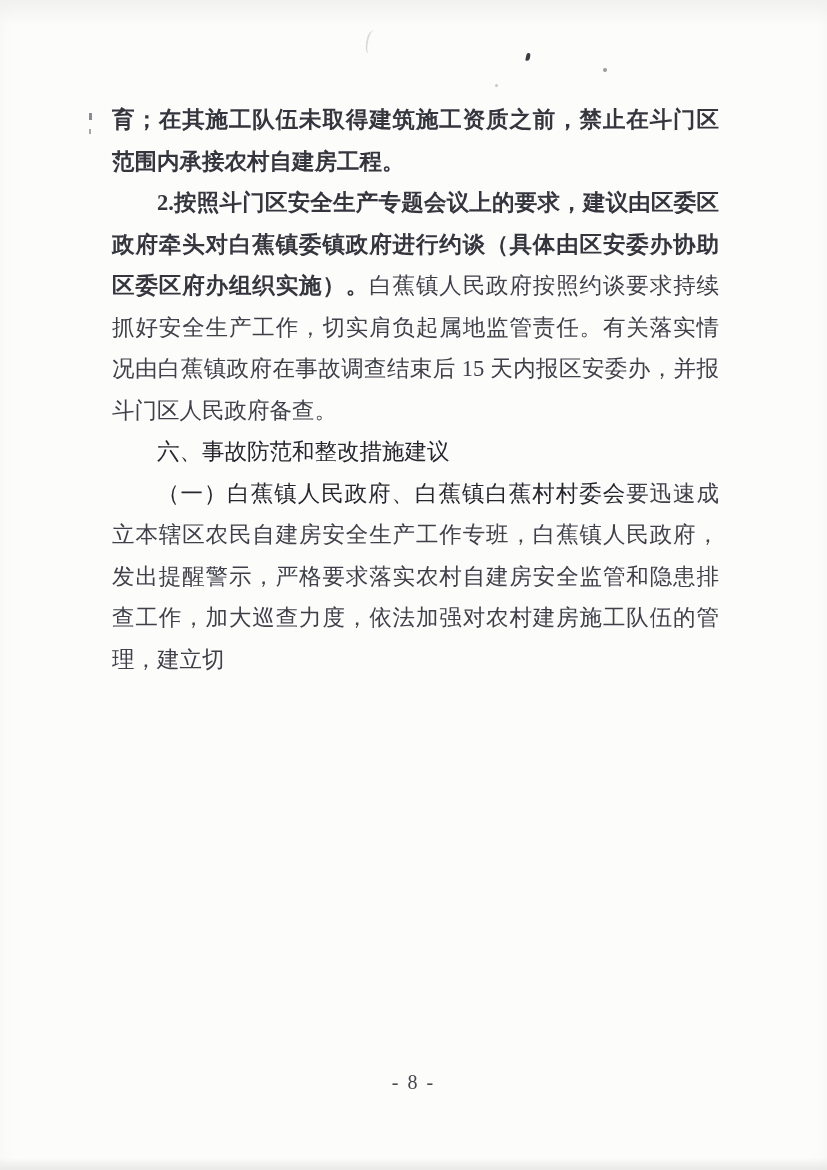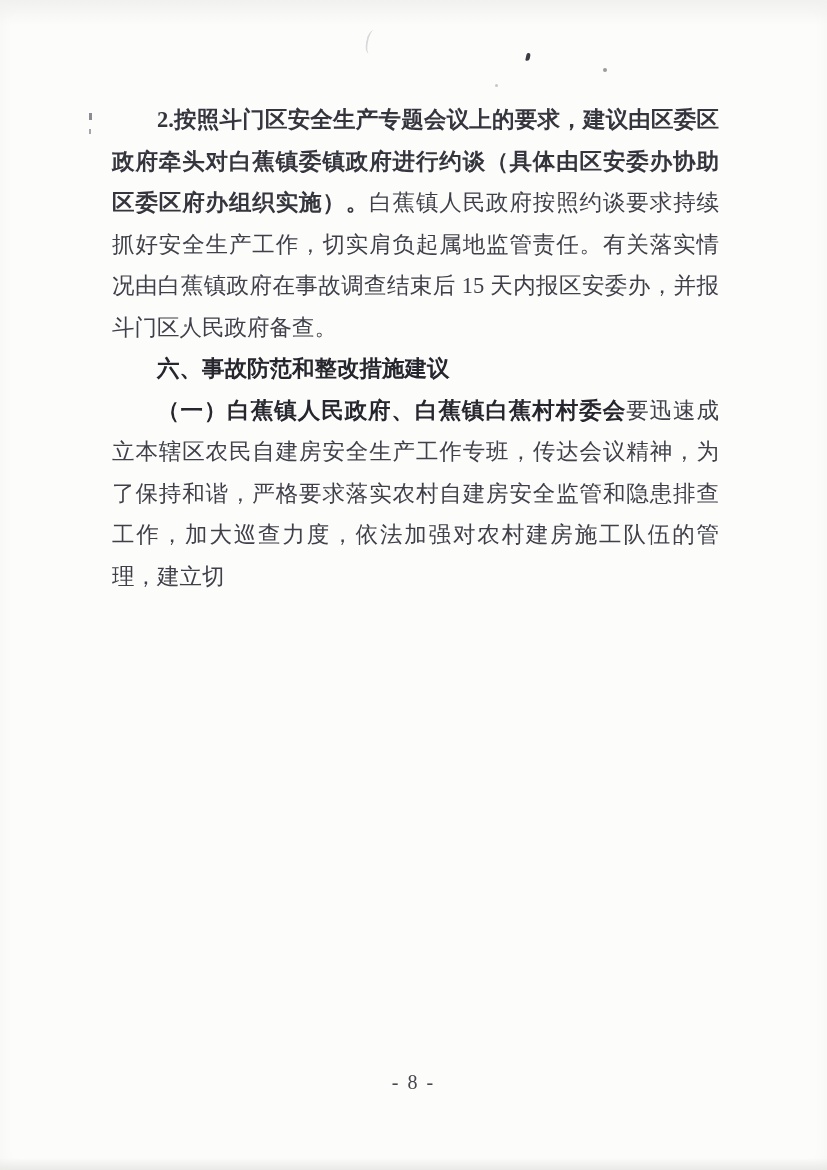--- a/index.html
+++ b/index.html
@@ -41,21 +41,21 @@
     color: var(--ink, #40404a);
     text-align: justify;
     text-justify: inter-ideograph;
   }
   .para { margin: 0; padding: 0; }
   .para.indent { text-indent: 2em; }
   .run.w-regular { font-weight: 400; }
   .run.w-medium  { font-weight: 600; color: var(--ink-medium, #35353e); }
   .run.w-heavy   {
     font-family: "Liberation Sans", sans-serif;
-    font-weight: 700;
+    font-weight: 400;
     color: var(--ink-heavy, #26262e);
   }
   .page-footer {
     position: absolute;
     left: 0; right: 0;
     top: 1071px;
     text-align: center;
     font-size: 20px;
     letter-spacing: 2px;
     color: #47474e;
@@ -94,21 +94,22 @@
 
   <div class="speck speck-curl"></div>
   <div class="speck speck-comma"></div>
   <div class="speck speck-gray"></div>
   <div class="speck speck-dot"></div>
   <div class="speck speck-edge1"></div>
   <div class="speck speck-edge2"></div>
   <div class="speck speck-ink-dot"></div>
 
   <div class="doc-body">
+      <p class="para"><span class="run w-medium">育；在其施工队伍未取得建筑施工资质之前，禁止在斗门区范围内承接农村自建房工程。</span></p>
       <p class="para indent"><span class="run w-medium">2.按照斗门区安全生产专题会议上的要求，建议由区委区政府牵头对白蕉镇委镇政府进行约谈（具体由区安委办协助区委区府办组织实施）。</span><span class="run w-regular">白蕉镇人民政府按照约谈要求持续抓好安全生产工作，切实肩负起属地监管责任。有关落实情况由白蕉镇政府在事故调查结束后 15 天内报区安委办，并报斗门区人民政府备查。</span></p>
       <p class="para indent"><span class="run w-heavy">六、事故防范和整改措施建议</span></p>
-      <p class="para indent"><span class="run w-heavy">（一）白蕉镇人民政府、白蕉镇白蕉村村委会</span><span class="run w-regular">要迅速成立本辖区农民自建房安全生产工作专班，传达会议精神，为了保持和谐，严格要求落实农村自建房安全监管和隐患排查工作，加大巡查力度，依法加强对农村建房施工队伍的管理，建立切</span></p>
+      <p class="para indent"><span class="run w-heavy">（一）白蕉镇人民政府、白蕉镇白蕉村村委会</span><span class="run w-regular">要迅速成立本辖区农民自建房安全生产工作专班，白蕉镇人民政府，发出提醒警示，严格要求落实农村自建房安全监管和隐患排查工作，加大巡查力度，依法加强对农村建房施工队伍的管理，建立切</span></p>
     </div>
 
   <div class="page-footer">- 8 -</div>
 
   <div class="page-bottom-shade"></div>
 </div>
 
 </body></html>

